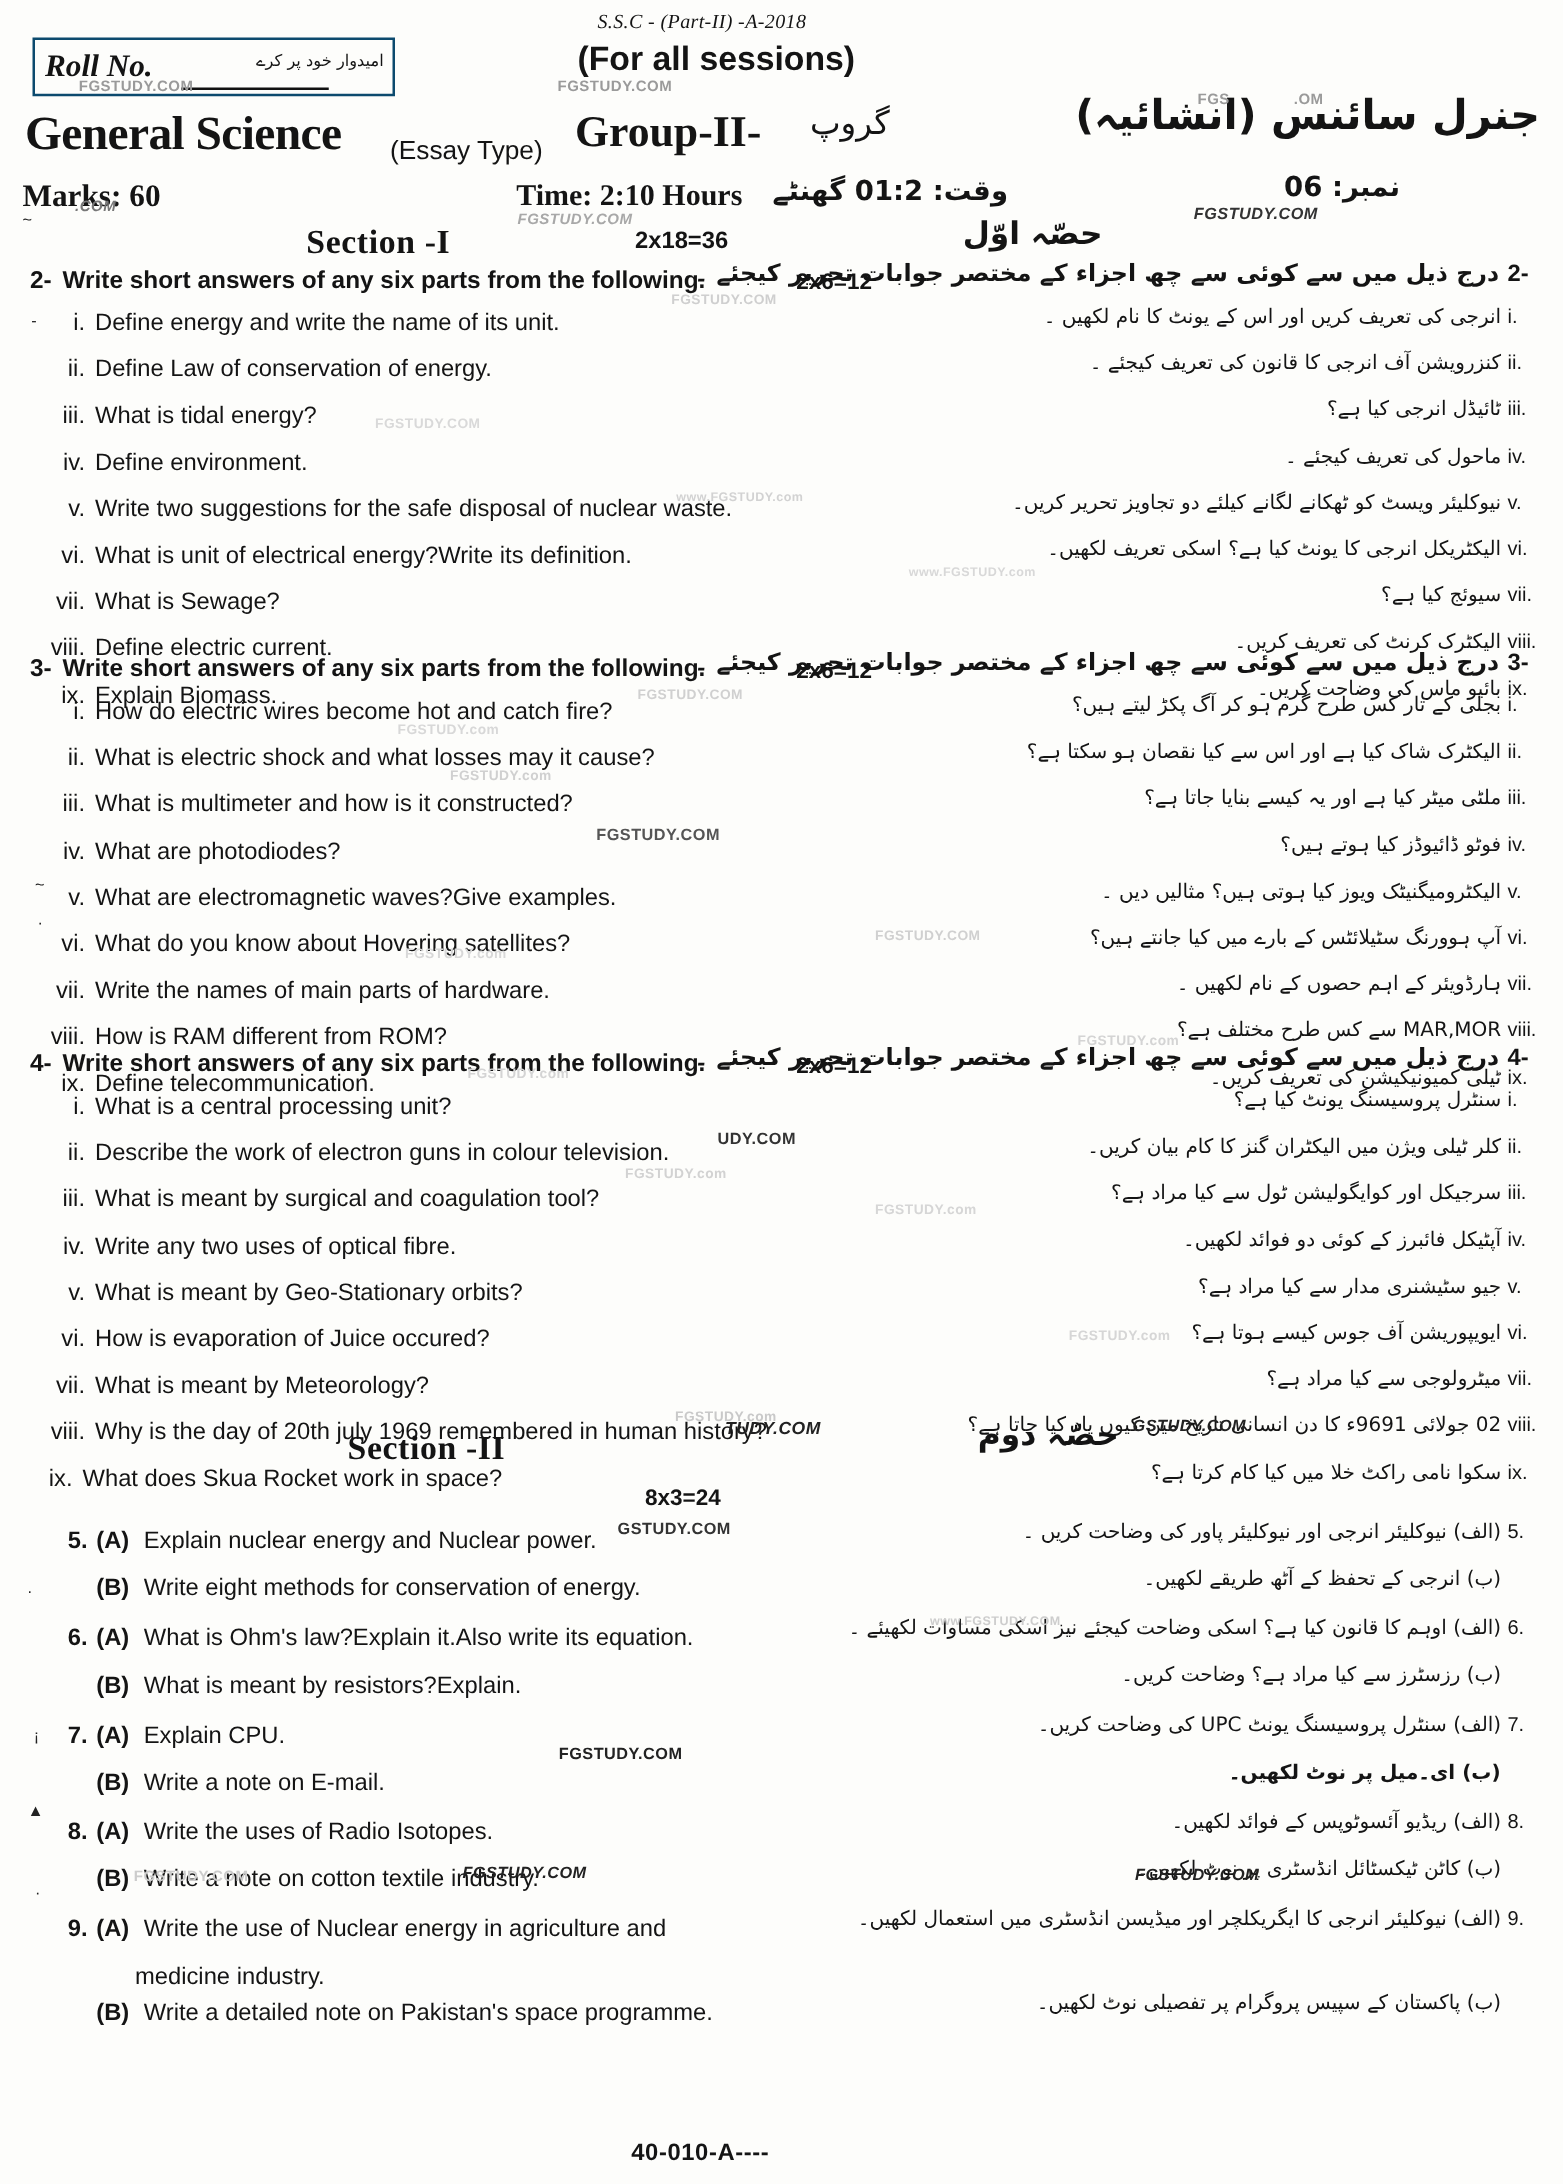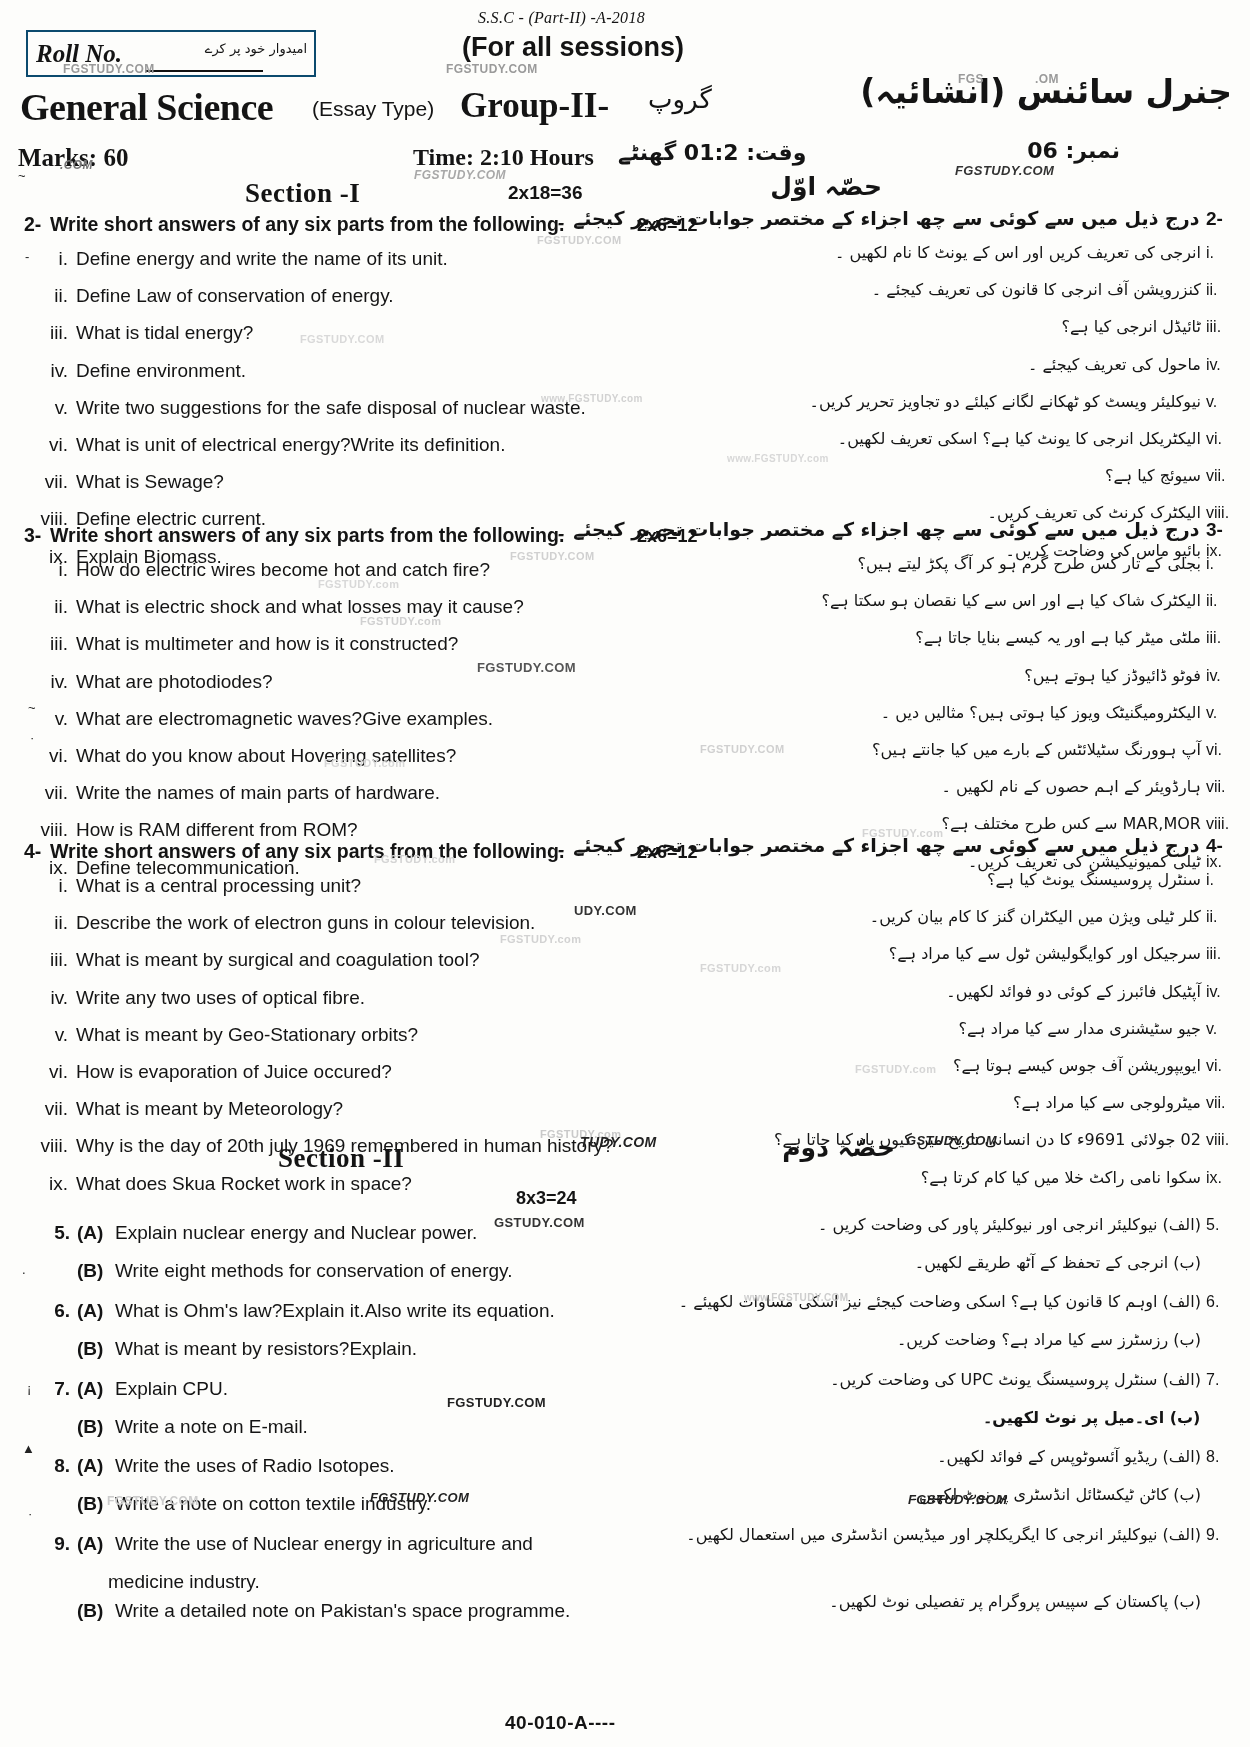--- a/index.html
+++ b/index.html
@@ -57,21 +57,21 @@
   .forall{
     position:absolute;left:462px;top:32px;
     font-size:27px;font-weight:bold;
   }
   .subject{
     position:absolute;left:20px;top:85px;
     font-family:"Liberation Serif", serif;
     font-size:38px;font-weight:bold;letter-spacing:-.5px;
   }
   .essay{
-    position:absolute;left:312px;top:97px;
+    position:absolute;left:312px;top:109px;
     font-size:21px;
   }
   .group{
     position:absolute;left:460px;top:86px;
     font-family:"Liberation Serif", serif;
     font-size:35px;font-weight:bold;
   }
   .groupur{
     position:absolute;left:648px;top:84px;
     font-size:26px;direction:rtl;unicode-bidi:bidi-override;
@@ -269,21 +269,21 @@
       <div class="qitem" style="left: 34px; top: 986.6px;"><span class="rn">iv.</span><span>Write any two uses of optical fibre.</span></div>
       <div class="uitem" style="top: 981.6px;"><span class="rn">iv.</span><span> آپٹیکل فائبرز کے کوئی دو فوائد لکھیں۔</span></div>
       <div class="qitem" style="left: 34px; top: 1023.8px;"><span class="rn">v.</span><span>What is meant by Geo-Stationary orbits?</span></div>
       <div class="uitem" style="top: 1018.8px;"><span class="rn">v.</span><span> جیو سٹیشنری مدار سے کیا مراد ہے؟</span></div>
       <div class="qitem" style="left: 34px; top: 1061px;"><span class="rn">vi.</span><span>How is evaporation of Juice occured?</span></div>
       <div class="uitem" style="top: 1056px; margin-left: 44px;"><span class="rn">vi.</span><span> ایویپوریشن آف جوس کیسے ہوتا ہے؟</span></div>
       <div class="qitem" style="left: 34px; top: 1098.2px;"><span class="rn">vii.</span><span>What is meant by Meteorology?</span></div>
       <div class="uitem" style="top: 1093.2px;"><span class="rn">vii.</span><span> میٹرولوجی سے کیا مراد ہے؟</span></div>
       <div class="qitem" style="left: 34px; top: 1135.4px;"><span class="rn">viii.</span><span>Why is the day of 20th july 1969 remembered in human history?</span></div>
       <div class="uitem" style="top: 1130.4px;"><span class="rn">viii.</span><span> 20 جولائی 1969ء کا دن انسانی تاریخ میں کیوں یاد کیا جاتا ہے؟</span></div>
-      <div class="qitem" style="left: 34px; top: 1172.6px;"><span class="rn">ix.</span><span>What does Skua Rocket work in space?</span></div>
+      <div class="qitem" style="left: 24px; top: 1172.6px;"><span class="rn">ix.</span><span>What does Skua Rocket work in space?</span></div>
       <div class="uitem" style="top: 1167.6px;"><span class="rn">ix.</span><span> سکوا نامی راکٹ خلا میں کیا کام کرتا ہے؟</span></div>
     </div>
 
   <div class="sec2">Section -II</div>
   <div class="sec2ur">حصّہ دوم</div>
   <div class="notemarks">8x3=24</div>
 
   <div id="long-questions">
       <div class="s2item" style="left: 40px; top: 1222px;"><span class="n">5.</span><span class="ab">(A)</span><span>Explain nuclear energy and Nuclear power.</span></div>
       <div class="uitem" style="top: 1215px;"><span class="rn">5.</span><span> (الف) </span><span>نیوکلیئر انرجی اور نیوکلیئر پاور کی وضاحت کریں ۔</span></div>

